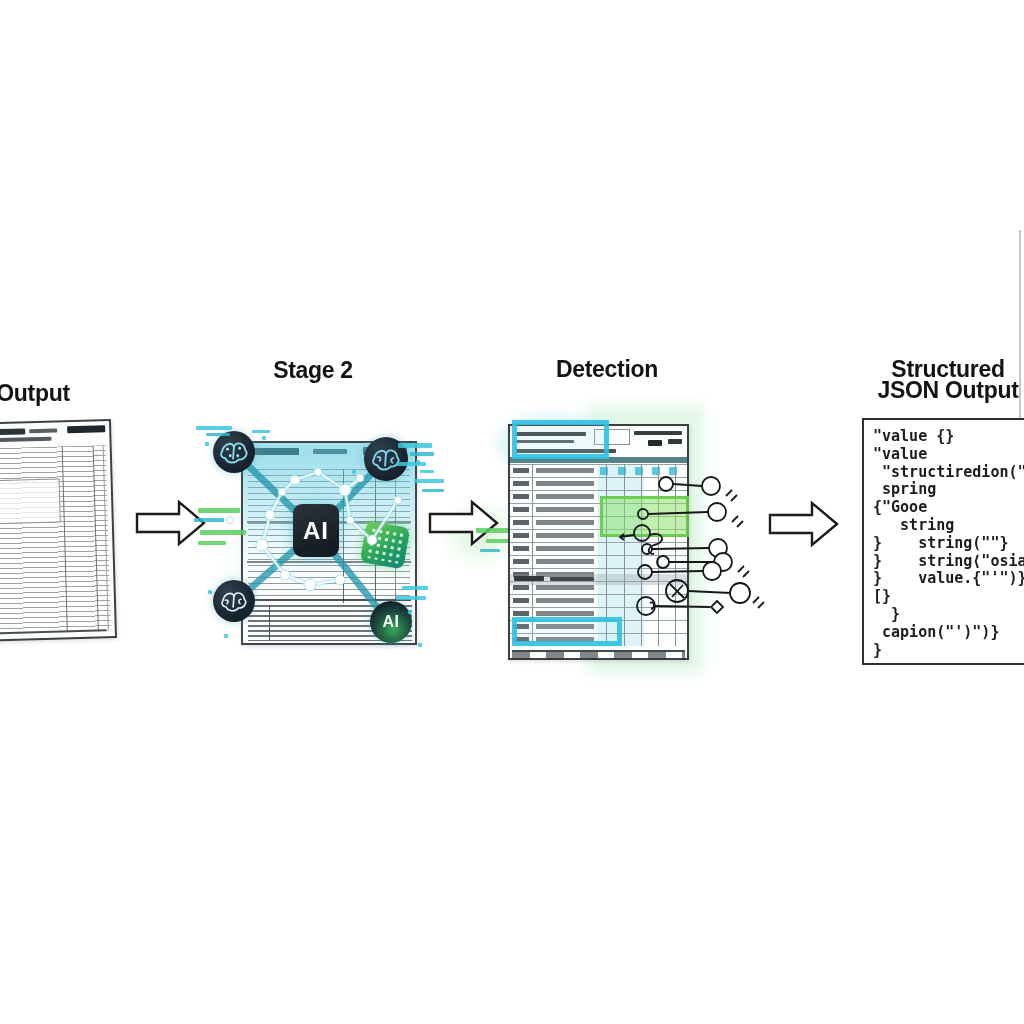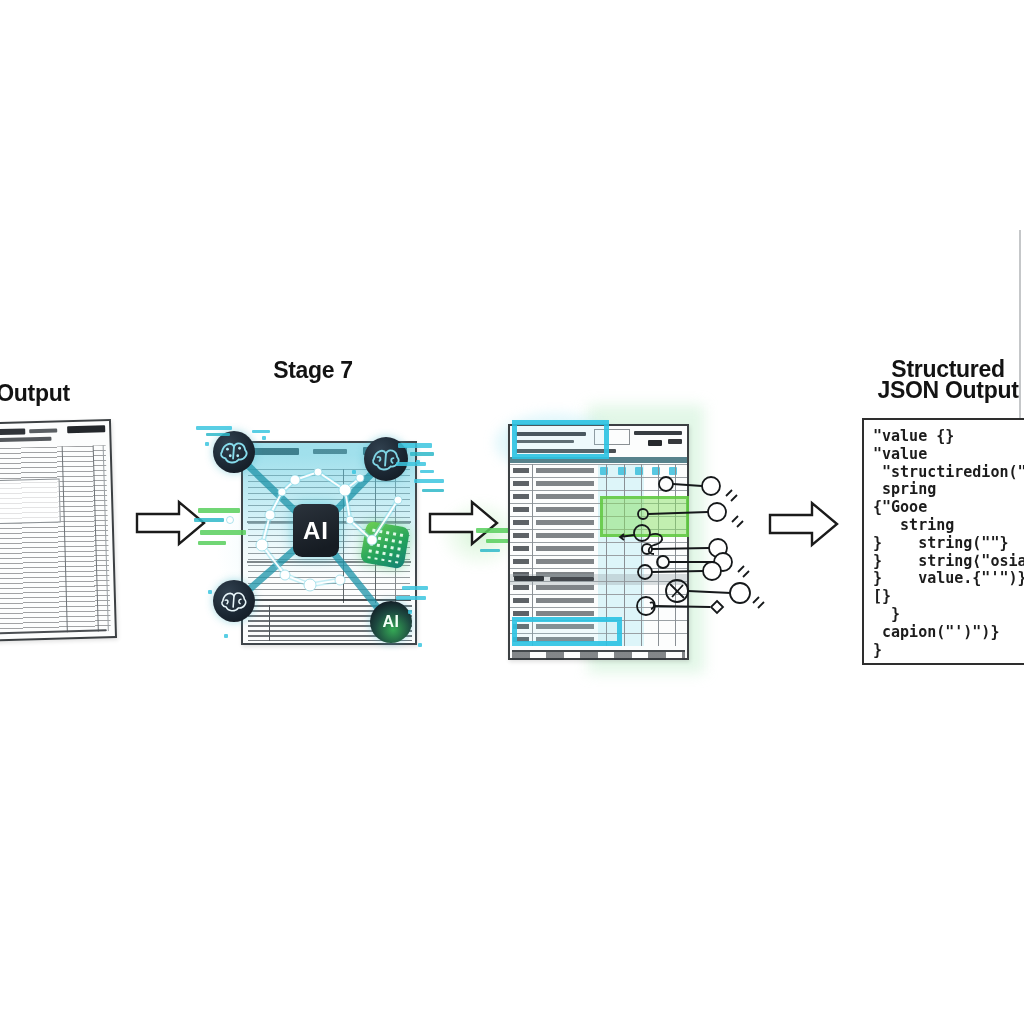--- a/index.html
+++ b/index.html
@@ -42,23 +42,24 @@
   <div class="wash" style="left:215px;top:455px;width:210px;height:190px;background:radial-gradient(ellipse,rgba(120,215,235,.22),transparent 70%);"></div>
   <div class="wash" style="left:438px;top:498px;width:84px;height:72px;background:radial-gradient(ellipse,rgba(120,220,120,.3),transparent 70%);filter:blur(4px);"></div>
   <div class="abs" style="left:588px;top:405px;width:116px;height:268px;background:rgba(185,235,198,.42);filter:blur(7px);"></div>
   <div class="wash" style="left:495px;top:413px;width:120px;height:60px;background:rgba(150,225,240,.28);filter:blur(6px);"></div>
   <div class="abs" style="left:1019px;top:230px;width:2px;height:196px;background:rgba(90,95,100,.35);"></div>
 
   <div class="title" style="left:-67px;top:383px;width:200px;">
     <span>Output</span>
   </div>
   <div class="title" style="left:213px;top:360px;width:200px;">
-    <div>Stage 7</div>
+    <div>Stage 2</div>
   </div>
   <div class="title" style="left:507px;top:359px;width:200px;">
+    <div>Detection</div>
   </div>
   <div class="title" style="left:848px;top:359px;width:200px;">
     <div>Structured</div>
     <div>JSON Output</div>
   </div>
 
   <svg style="left:135px;top:499px;" width="72" height="48" viewBox="0 0 72 48">
     <path d="M2,15 H44 V3 L69,24 L44,45 V33 H2 Z" fill="#ffffff" stroke="#1b1b1b" stroke-width="2.4"></path>
   </svg>
   <svg style="left:428px;top:499px;" width="72" height="48" viewBox="0 0 72 48">

